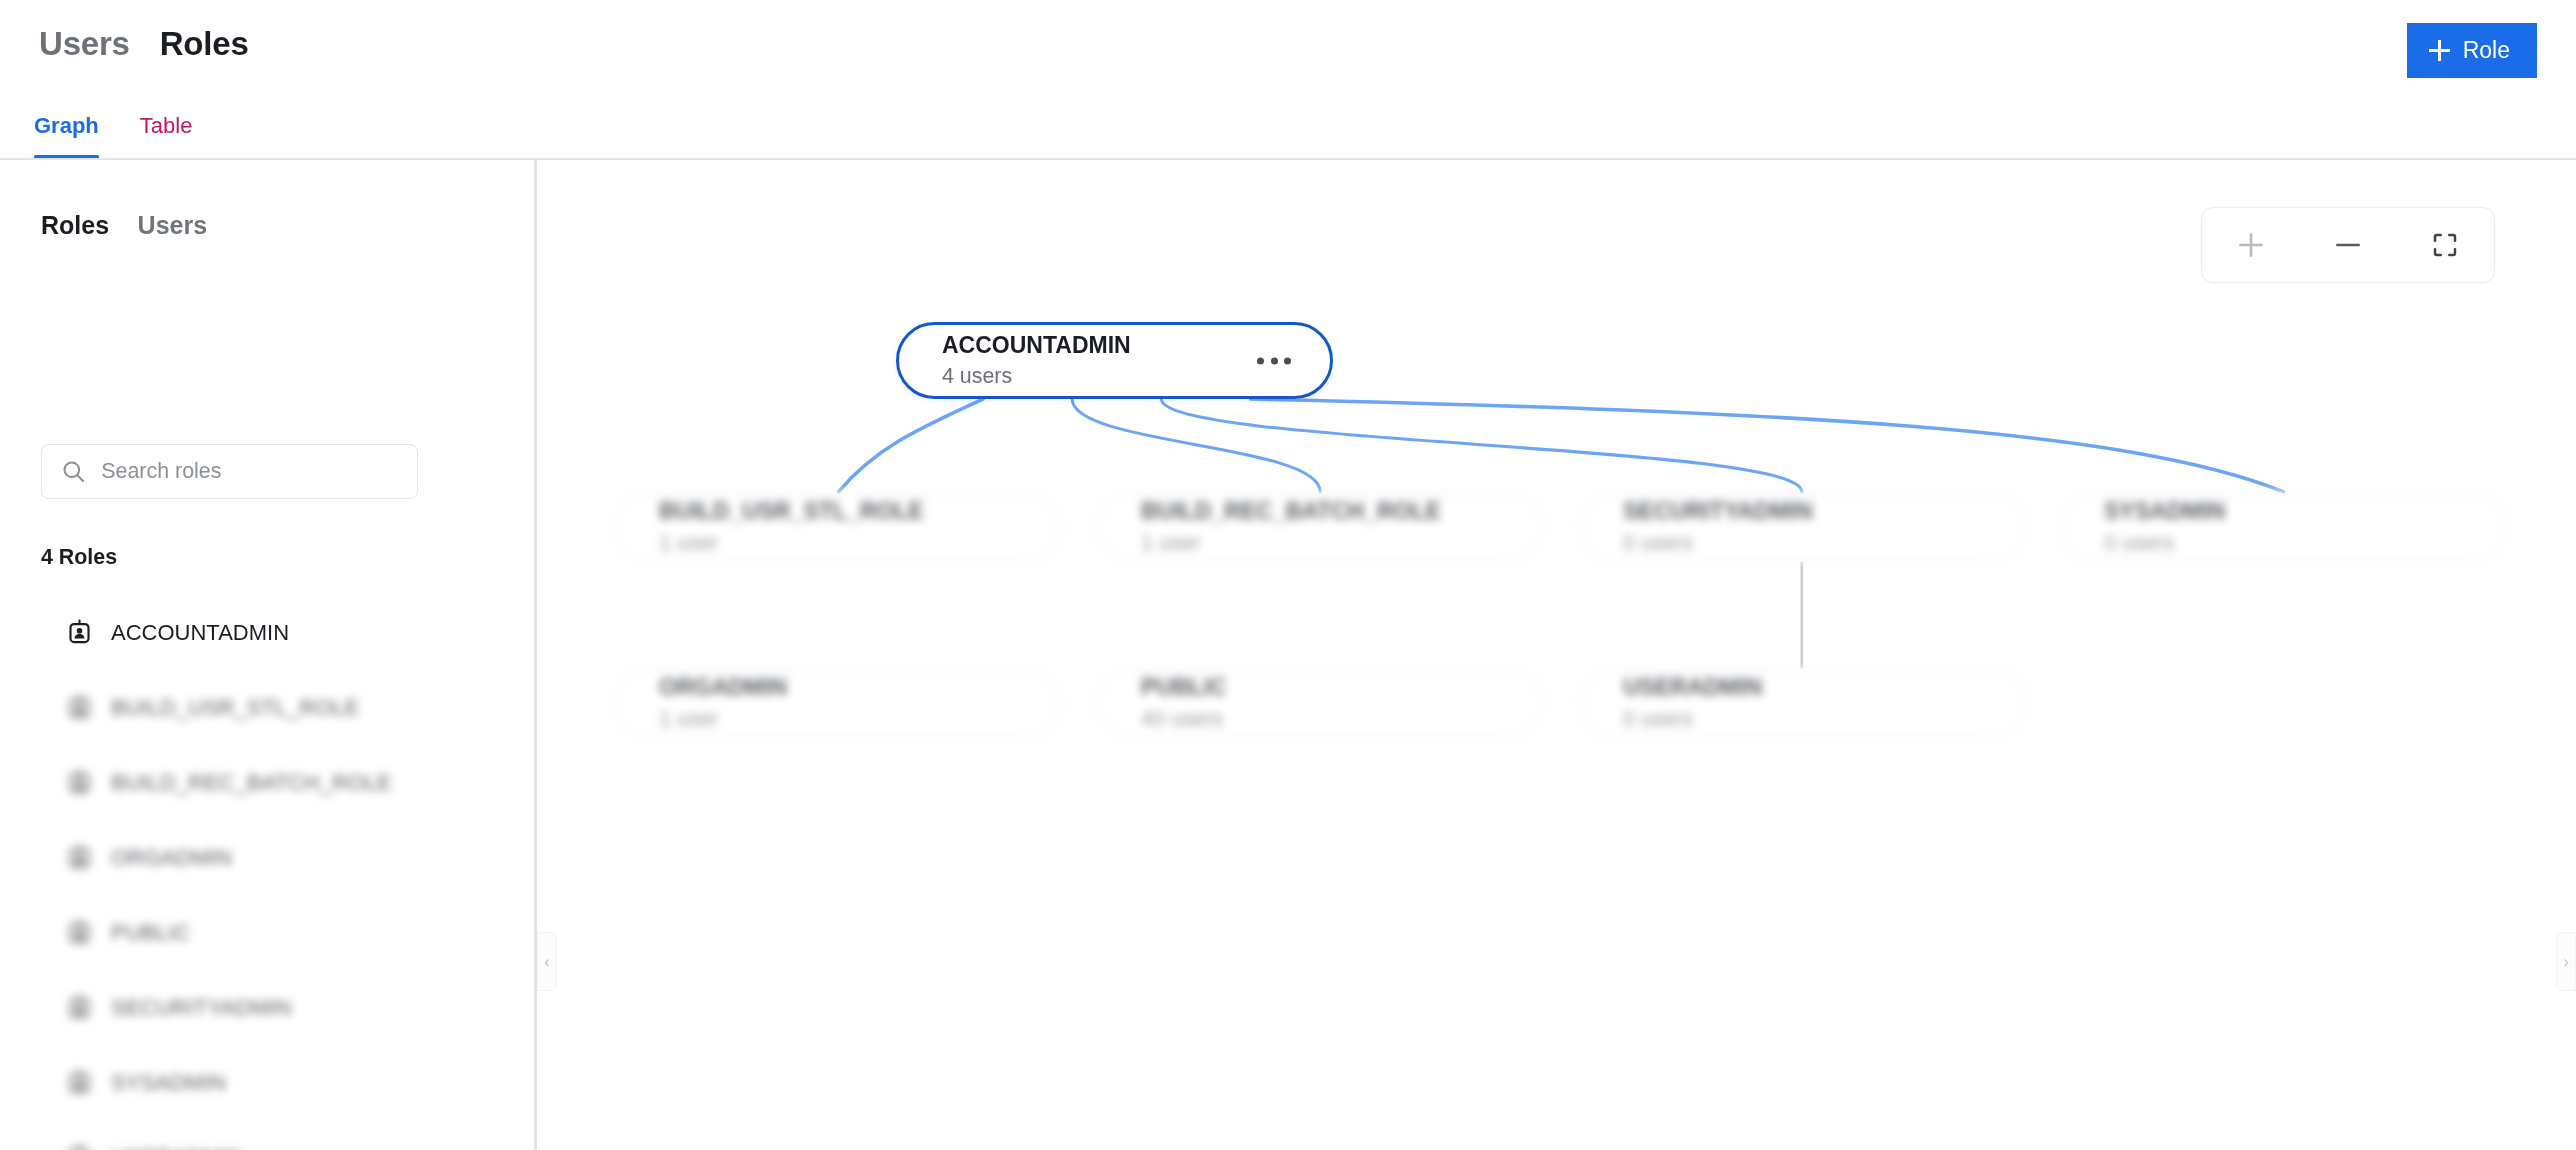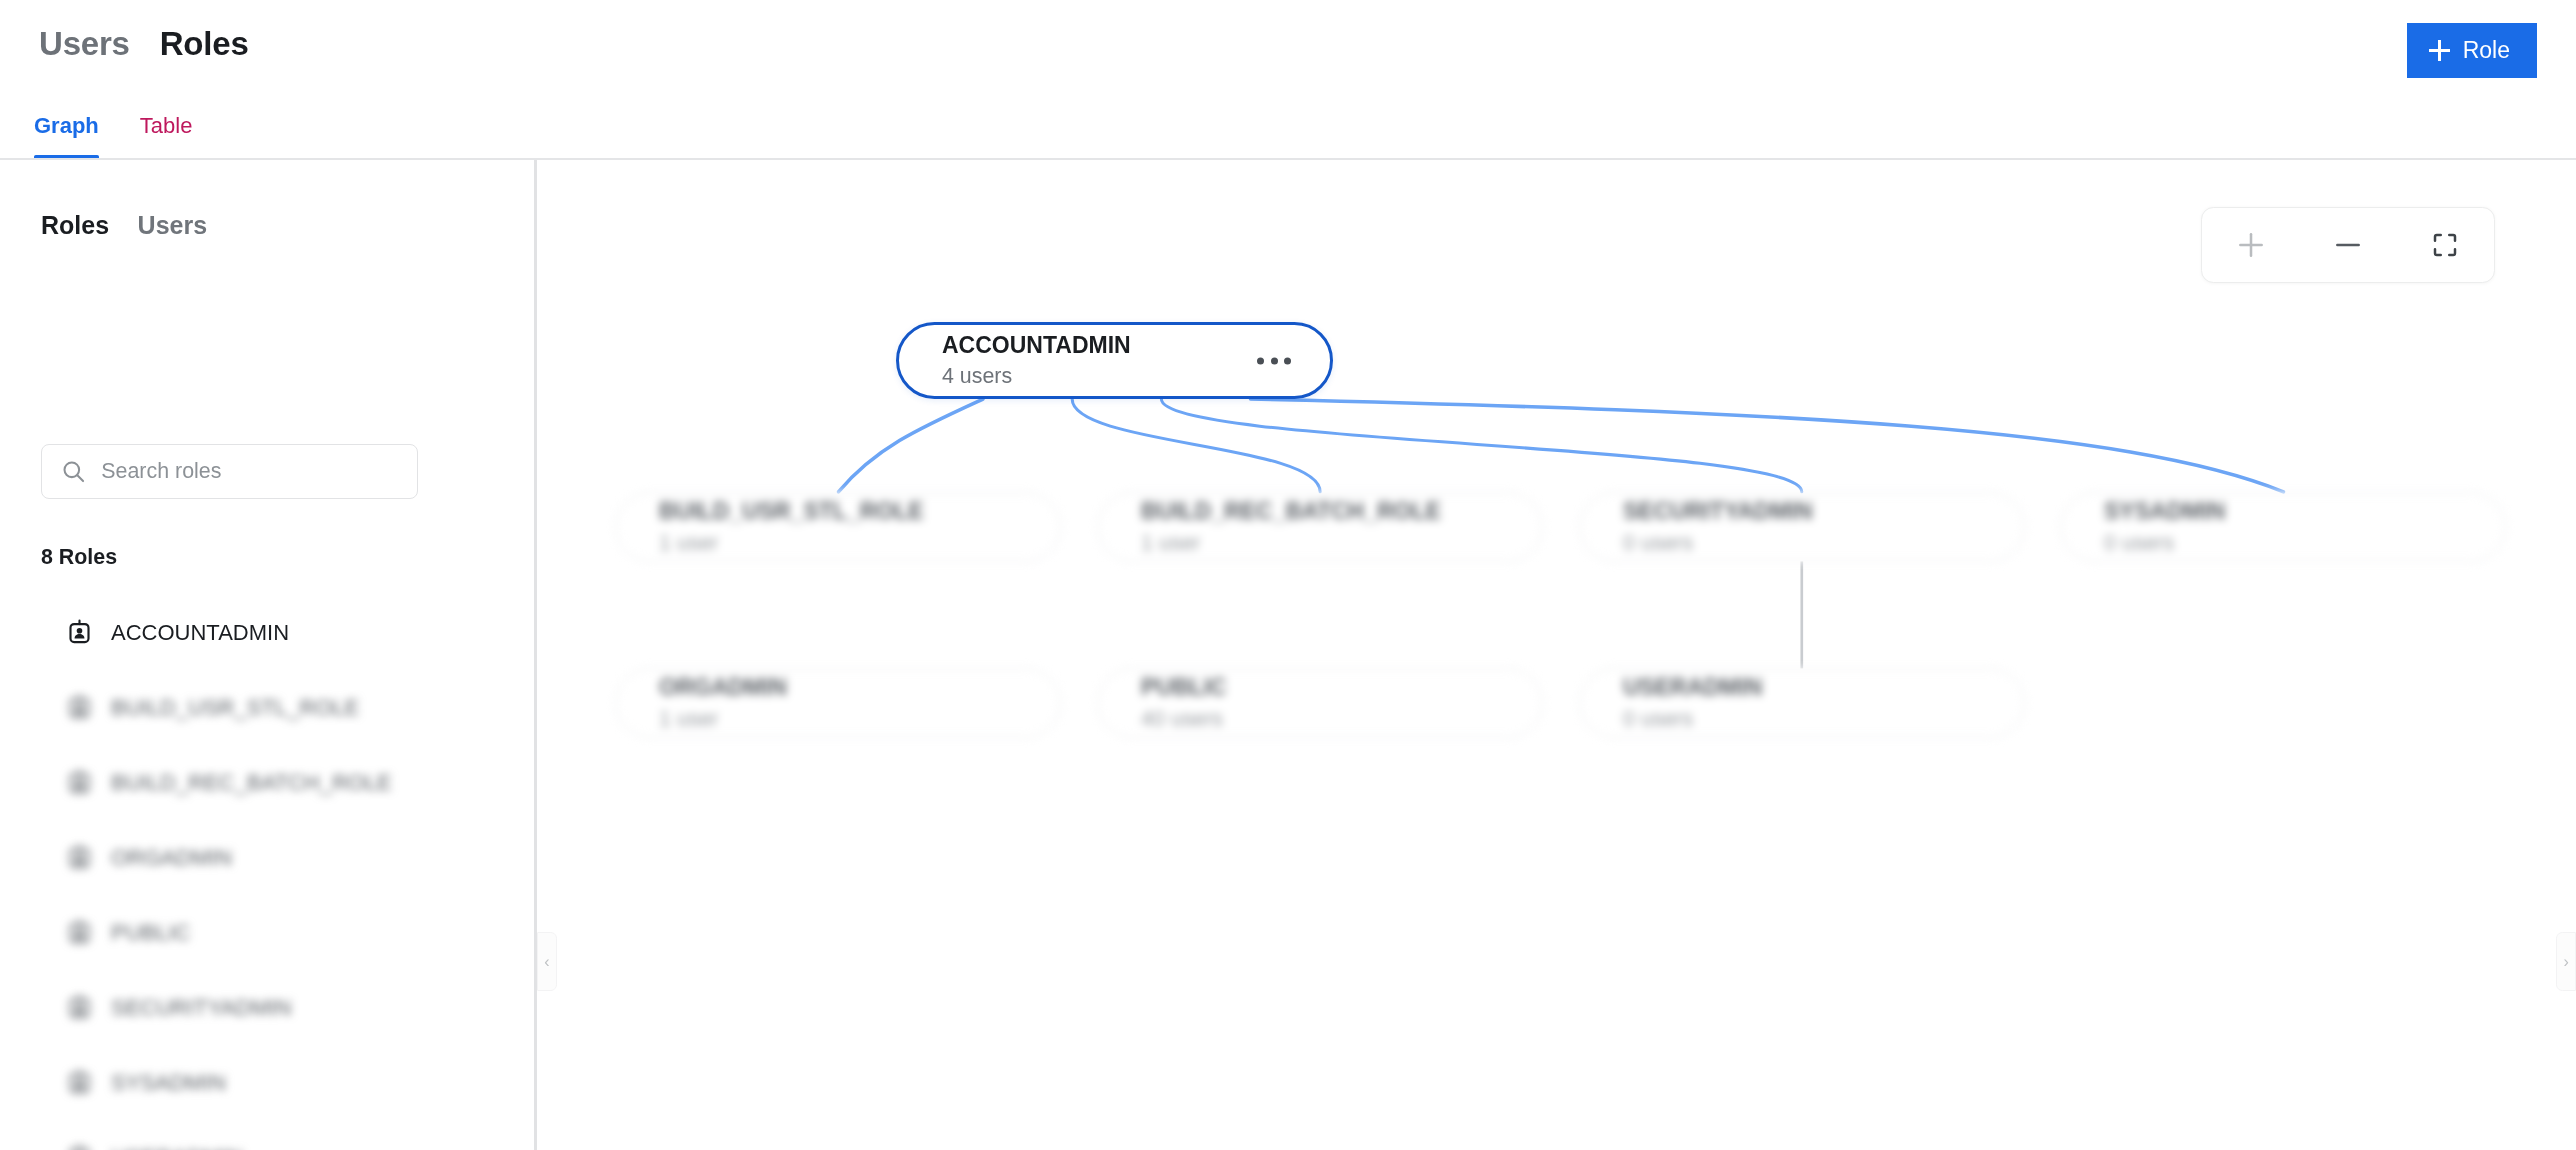--- a/index.html
+++ b/index.html
@@ -329,21 +329,21 @@
     </div>
 
     <div class="search-wrap">
       <svg class="badge-icon" viewBox="0 0 24 24" fill="none">
         <circle cx="10.5" cy="10.5" r="6.5" stroke="#8c9196" stroke-width="1.8"></circle>
         <line x1="15.4" y1="15.4" x2="20.5" y2="20.5" stroke="#8c9196" stroke-width="1.8" stroke-linecap="round"></line>
       </svg>
       <input class="search-input" type="text" placeholder="Search roles" style="">
     </div>
 
-    <div class="roles-count">8 Roles</div>
+    <div class="roles-count">4 Roles</div>
 
     <div class="role-list">
       <div class="role-item">
         <svg class="badge-icon" viewBox="0 0 24 24" fill="none">
           <rect x="4" y="4.5" width="16" height="16" rx="3.2" stroke="#1a1d21" stroke-width="1.9"></rect>
           <line x1="12" y1="1.5" x2="12" y2="4.5" stroke="#1a1d21" stroke-width="1.9" stroke-linecap="round"></line>
           <circle cx="12" cy="10.4" r="2.5" fill="#1a1d21"></circle>
           <path d="M7.6 17.4c0-2.5 2-4 4.4-4s4.4 1.5 4.4 4z" fill="#1a1d21"></path>
         </svg>
         <span class="role-item-label">ACCOUNTADMIN</span>

